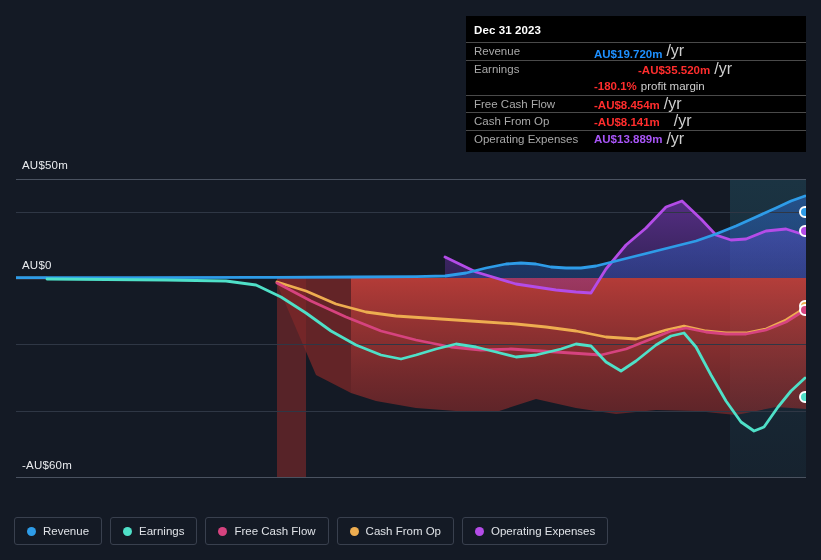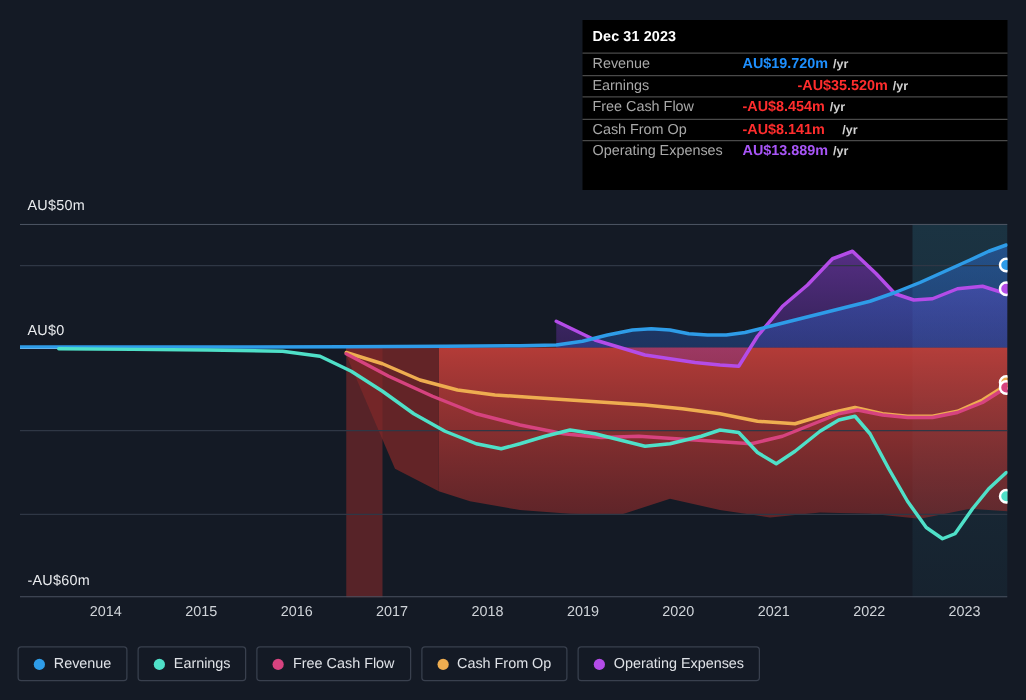--- a/index.html
+++ b/index.html
@@ -24,21 +24,21 @@
 
   
   #tooltip{position:absolute;left:466px;top:16px;width:340px;height:136px;
            background:#000;box-sizing:border-box;padding:0;}
   #tt-date{font-size:11.5px;font-weight:bold;color:#ffffff;padding:8px 0 6px 8px;letter-spacing:.1px;}
   .tt-row{display:flex;align-items:center;height:17.5px;border-top:1px solid #4a4a4a;
           padding-left:8px;box-sizing:border-box;}
   .tt-row.noline{border-top:none;}
   .tt-key{width:120px;font-size:11.5px;color:#a9a9a9;white-space:nowrap;}
   .tt-val{font-size:11.5px;white-space:nowrap;font-weight:bold;}
-  .tt-suffix{font-size:10px;color:#cfcfcf;font-weight:bold;margin-left:4px;}
+  .tt-suffix{font-size:16px;color:#cfcfcf;font-weight:normal;margin-left:4px;}
   .tt-sub{font-size:11.5px;color:#cfcfcf;font-weight:normal;margin-left:4px;}
 
   
   #legend{position:absolute;left:14px;top:517px;display:flex;gap:8px;}
   .leg-item{display:flex;align-items:center;gap:7px;height:28px;padding:0 12px;
             border:1px solid #39404e;border-radius:3px;box-sizing:border-box;background:#141a25;}
   .leg-dot{width:9px;height:9px;border-radius:50%;flex:0 0 auto;}
   .leg-lab{font-size:11.5px;color:#dfe2e7;white-space:nowrap;}
 </style>
 </head>
@@ -126,50 +126,45 @@
           <circle cx="789" cy="33" r="5" fill="#2e9ce8" stroke="#ffffff" stroke-width="2"></circle>
           <circle cx="789" cy="52" r="5" fill="#b44ce8" stroke="#ffffff" stroke-width="2"></circle>
           <circle cx="789" cy="127" r="5" fill="#eead50" stroke="#ffffff" stroke-width="2"></circle>
           <circle cx="789" cy="131" r="5" fill="#d6437f" stroke="#ffffff" stroke-width="2"></circle>
           <circle cx="789" cy="218" r="5" fill="#4fe0c8" stroke="#ffffff" stroke-width="2"></circle>
         </g>
       </g>
     </svg>
   </div>
 
-  <div id="xaxis">
-      <div class="xlab" style="left: 68.6957px;">2014</div>
-      <div class="xlab" style="left: 145.024px;">2015</div>
-      <div class="xlab" style="left: 221.353px;">2016</div>
-      <div class="xlab" style="left: 297.681px;">2017</div>
-      <div class="xlab" style="left: 374.01px;">2018</div>
-      <div class="xlab" style="left: 450.338px;">2019</div>
-      <div class="xlab" style="left: 526.667px;">2020</div>
-      <div class="xlab" style="left: 602.995px;">2021</div>
-      <div class="xlab" style="left: 679.324px;">2022</div>
-      <div class="xlab" style="left: 755.652px;">2023</div>
-    </div>
 
   <div id="tooltip">
     <div id="tt-date">Dec 31 2023</div>
     <div id="tt-rows">
         <div class="tt-row">
           <div class="tt-key">Revenue</div>
           <div style="display: flex; align-items: flex-end;">
             <span class="tt-val" style="color: rgb(30, 144, 255);">AU$19.720m</span>
             <span class="tt-suffix">/yr</span>
           </div>
         </div>
         <div class="tt-row">
           <div class="tt-key">Earnings</div>
           <div style="display: flex; align-items: baseline;">
             <span class="tt-val" style="color: rgb(255, 45, 45); margin-left: 44px;">-AU$35.520m</span>
             <span class="tt-suffix">/yr</span>
           </div>
         </div>
+        <div class="tt-row noline">
+          <div class="tt-key"></div>
+          <div style="display: flex; align-items: baseline;">
+            <span class="tt-val" style="color: rgb(255, 45, 45);">-180.1%</span>
+            <span class="tt-sub">profit margin</span>
+          </div>
+        </div>
         <div class="tt-row">
           <div class="tt-key">Free Cash Flow</div>
           <div style="display: flex; align-items: baseline;">
             <span class="tt-val" style="color: rgb(255, 45, 45);">-AU$8.454m</span>
             <span class="tt-suffix">/yr</span>
           </div>
         </div>
         <div class="tt-row">
           <div class="tt-key">Cash From Op</div>
           <div style="display: flex; align-items: baseline; gap: 10px;">

